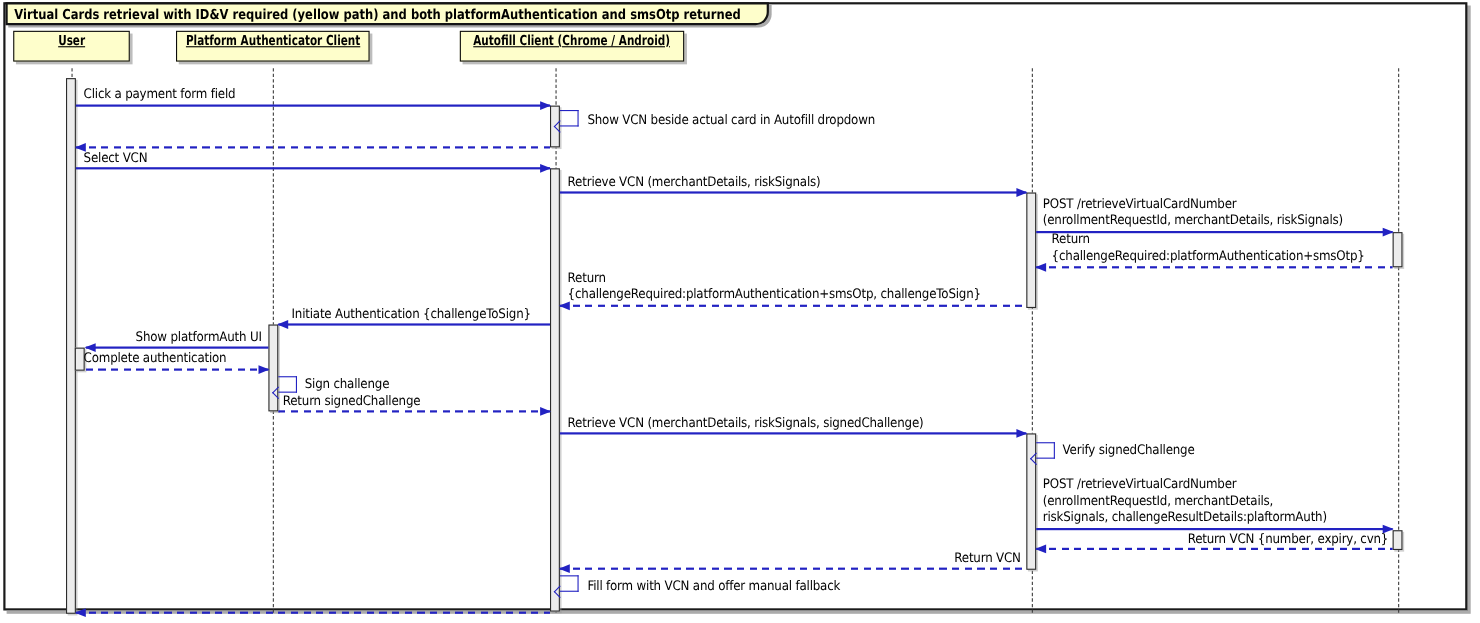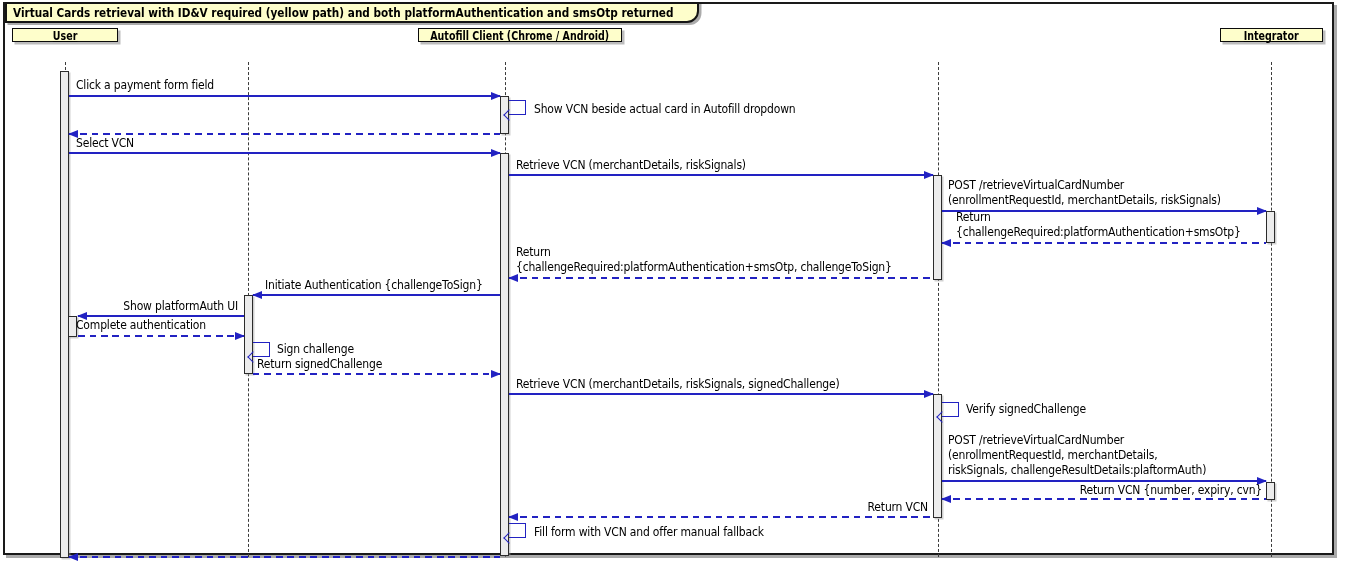--- a/index.html
+++ b/index.html
@@ -23,23 +23,23 @@
     border:2px solid #151515;border-bottom-right-radius:12px;box-sizing:border-box;
     box-shadow:2.5px 2px 0 #ababab;display:flex;align-items:center;padding-left:6px;z-index:6;}
   .titletab span{font-size:12.5px;font-weight:bold;white-space:nowrap;
     transform:scaleX(0.84);transform-origin:0 50%;}
 
   
   .lifeline{position:absolute;top:62px;height:495px;width:0;
     border-left:1.5px dashed var(--lifeline);z-index:1;}
 
   
-  .pbox{position:absolute;top:28px;height:14px;box-sizing:border-box;background:var(--pfill);
+  .pbox{position:absolute;top:28px;height:28px;box-sizing:border-box;background:var(--pfill);
     border:1.8px solid #0b0b0b;box-shadow:2.5px 2.5px 0 #bdbdbd;
-    display:flex;align-items:center;justify-content:center;z-index:5;}
+    display:flex;align-items:flex-start;justify-content:center;z-index:5;}
   .pbox span{font-size:12.5px;font-weight:bold;text-decoration:underline;white-space:nowrap;
     transform:scaleX(0.76);transform-origin:50% 50%;}
 
   
   .act{position:absolute;width:9px;background:var(--afill);border:1.4px solid #2b2b2b;
     box-sizing:border-box;box-shadow:1.5px 1.5px 0 rgba(150,150,150,0.45);z-index:2;}
 
   
   .line{position:absolute;height:1.7px;z-index:3;}
   .line.solid{background:var(--arrow);}
@@ -157,24 +157,24 @@
   <div class="lbl" style="left:948px;top:433px">POST /retrieveVirtualCardNumber
 (enrollmentRequestId, merchantDetails,
 riskSignals, challengeResultDetails:plaftormAuth)</div>
   <div class="lbl r" style="left:990px;top:483px;width:272px">Return VCN {number, expiry, cvn}</div>
   <div class="lbl r" style="left:700px;top:500px;width:228px">Return VCN</div>
   <div class="lbl" style="left:534px;top:525px">Fill form with VCN and offer manual fallback</div>
 
   <div class="pbox" style="left:12px;width:106px">
       <span>User</span>
     </div>
+  <div class="pbox" style="left:160px;width:176px">
+      <span>Platform Authenticator Client</span>
+    </div>
   <div class="pbox" style="left:418px;width:204px">
       <span>Autofill Client (Chrome / Android)</span>
-    </div>
-  <div class="pbox" style="left:1220px;width:103px">
-      <span>Integrator</span>
     </div>
 
   <div class="titletab">
     <span>Virtual Cards retrieval with ID&amp;V required (yellow path) and both platformAuthentication and smsOtp returned</span>
   </div>
 
 </div>
 
 </body></html>

